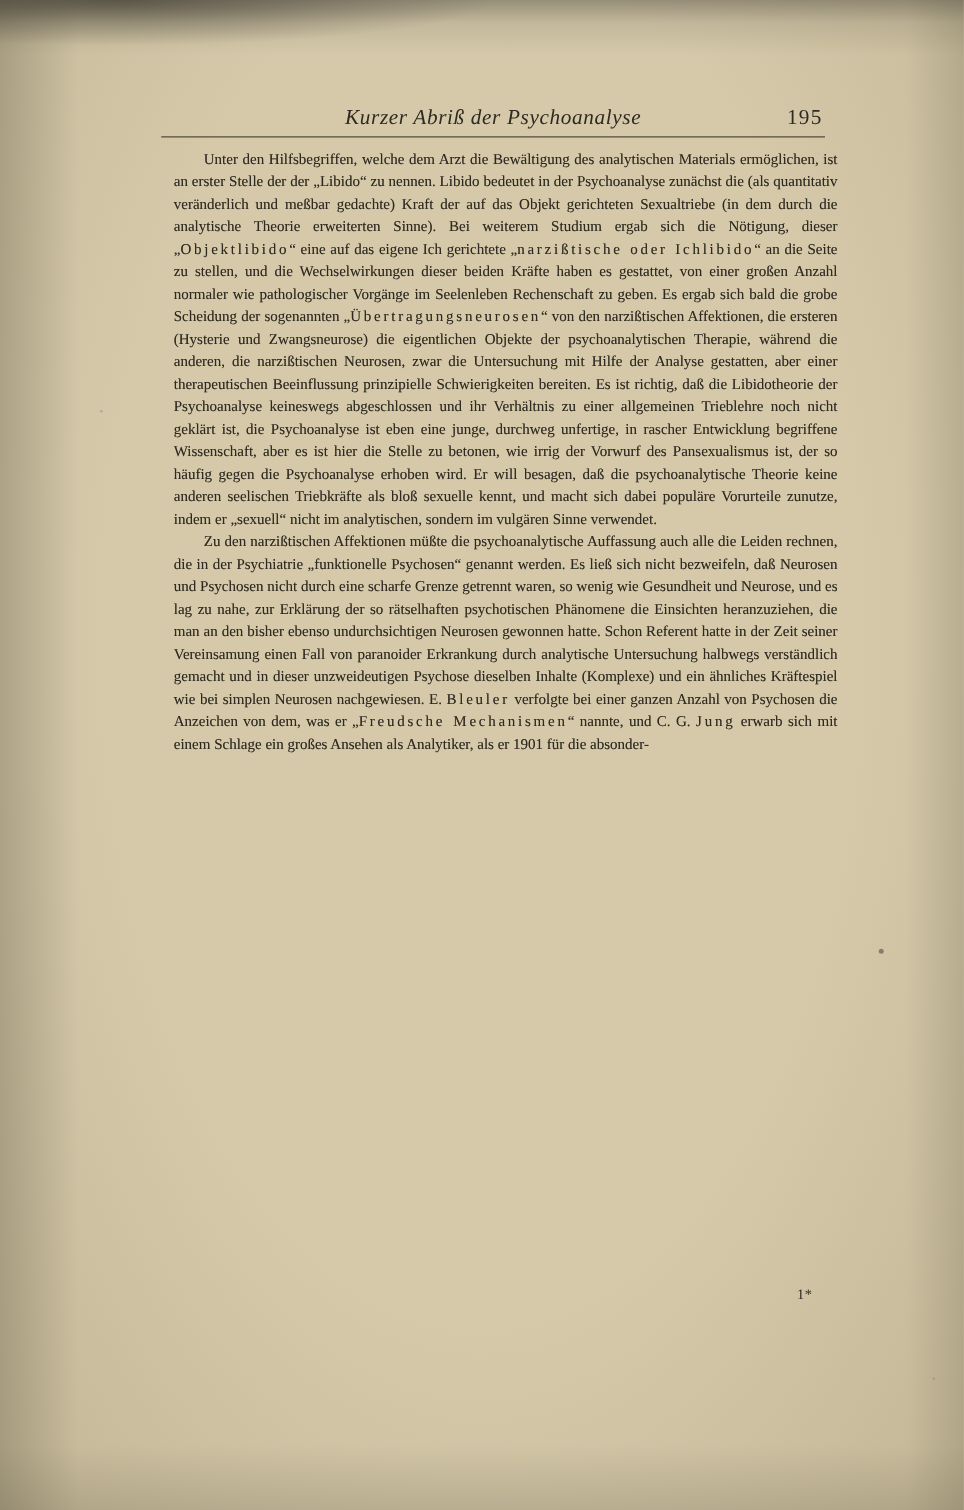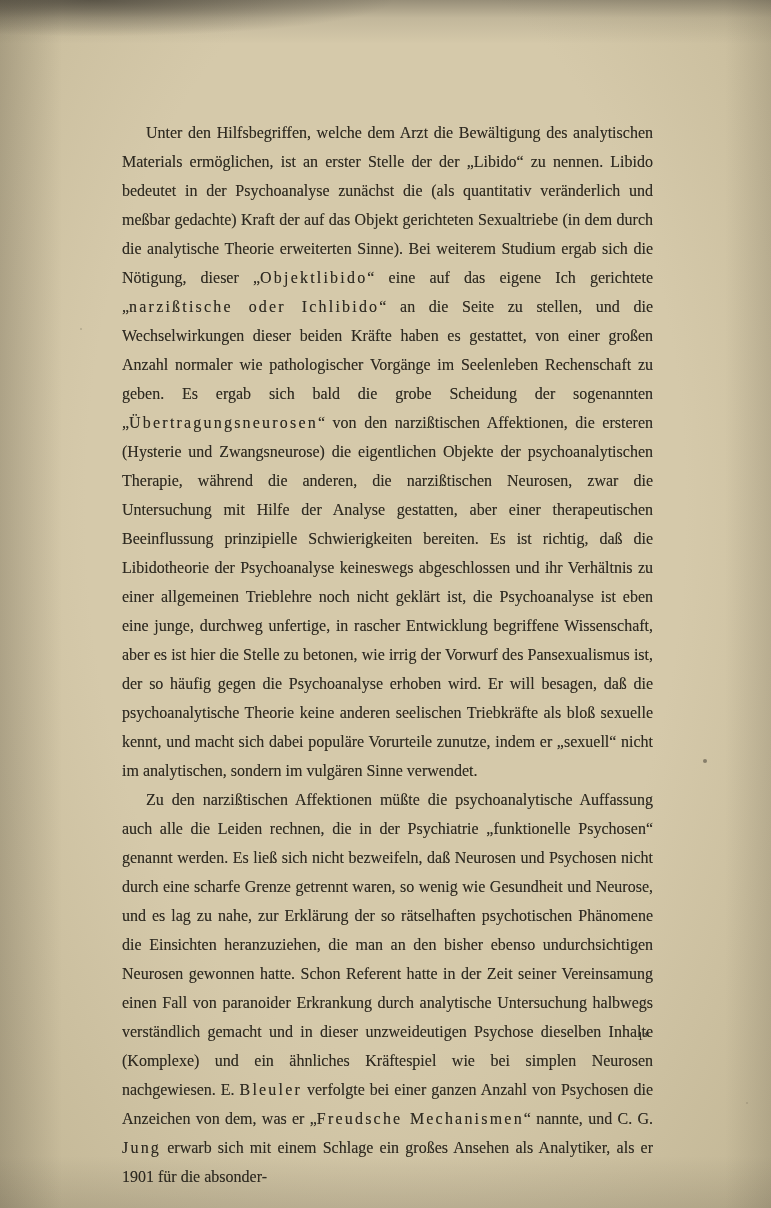--- a/index.html
+++ b/index.html
@@ -52,43 +52,48 @@
     font-style: normal;
     letter-spacing: 1px;
   }
   .head-rule {
     margin-top: 5px;
     border-top: 1.3px solid var(--rule, #3c372c);
     opacity: 0.85;
   }
   .text-block {
     position: absolute;
-    left: 122px; top: 118px; width: 531px;
-    font-size: 16px;
-    line-height: 29px;
+    left: 139px; top: 118px; width: 531px;
+    font-size: 12px;
+    line-height: 18px;
     text-align: justify;
     text-shadow: 0 0 0.4px rgba(46,42,33,0.45);
   }
   .para { text-indent: 24px; }
   .spaced { letter-spacing: 2.2px; }
   .footer-sig {
     position: absolute;
     left: 129px; top: 1030px; width: 531px;
     text-align: right;
     padding-right: 10px;
     font-size: 11.5px;
     letter-spacing: 0.5px;
   }
 </style>
 </head>
 <body>
 
 <div class="page">
   <div class="specks"></div>
 
+  <header class="running-head">
+    <span class="head-title">Kurzer Abriß der Psychoanalyse</span>
+    <span class="head-page-number">195</span>
+    <div class="head-rule"></div>
+  </header>
 
   <main class="text-block">
       <p class="para"><span class="plain">Unter den Hilfsbegriffen, welche dem Arzt die Bewältigung des analytischen Materials ermöglichen, ist an erster Stelle der der „Libido“ zu nennen. Libido bedeutet in der Psychoanalyse zunächst die (als quantitativ veränderlich und meßbar gedachte) Kraft der auf das Objekt gerichteten Sexualtriebe (in dem durch die analytische Theorie erweiterten Sinne). Bei weiterem Studium ergab sich die Nötigung, dieser „</span><span class="spaced">Objektlibido</span><span class="plain">“ eine auf das eigene Ich gerichtete „</span><span class="spaced">narzißtische oder Ichlibido</span><span class="plain">“ an die Seite zu stellen, und die Wechselwirkungen dieser beiden Kräfte haben es gestattet, von einer großen Anzahl normaler wie pathologischer Vorgänge im Seelenleben Rechenschaft zu geben. Es ergab sich bald die grobe Scheidung der sogenannten „</span><span class="spaced">Übertragungsneurosen</span><span class="plain">“ von den narzißtischen Affektionen, die ersteren (Hysterie und Zwangsneurose) die eigentlichen Objekte der psychoanalytischen Therapie, während die anderen, die narzißtischen Neurosen, zwar die Untersuchung mit Hilfe der Analyse gestatten, aber einer therapeutischen Beeinflussung prinzipielle Schwierigkeiten bereiten. Es ist richtig, daß die Libidotheorie der Psychoanalyse keineswegs abgeschlossen und ihr Verhältnis zu einer allgemeinen Trieblehre noch nicht geklärt ist, die Psychoanalyse ist eben eine junge, durchweg unfertige, in rascher Entwicklung begriffene Wissenschaft, aber es ist hier die Stelle zu betonen, wie irrig der Vorwurf des Pansexualismus ist, der so häufig gegen die Psychoanalyse erhoben wird. Er will besagen, daß die psychoanalytische Theorie keine anderen seelischen Triebkräfte als bloß sexuelle kennt, und macht sich dabei populäre Vorurteile zunutze, indem er „sexuell“ nicht im analytischen, sondern im vulgären Sinne verwendet.</span></p>
       <p class="para"><span class="plain">Zu den narzißtischen Affektionen müßte die psychoanalytische Auffassung auch alle die Leiden rechnen, die in der Psychiatrie „funktionelle Psychosen“ genannt werden. Es ließ sich nicht bezweifeln, daß Neurosen und Psychosen nicht durch eine scharfe Grenze getrennt waren, so wenig wie Gesundheit und Neurose, und es lag zu nahe, zur Erklärung der so rätselhaften psychotischen Phänomene die Einsichten heranzuziehen, die man an den bisher ebenso undurchsichtigen Neurosen gewonnen hatte. Schon Referent hatte in der Zeit seiner Vereinsamung einen Fall von paranoider Erkrankung durch analytische Untersuchung halbwegs verständlich gemacht und in dieser unzweideutigen Psychose dieselben Inhalte (Komplexe) und ein ähnliches Kräftespiel wie bei simplen Neurosen nachgewiesen. E. </span><span class="spaced">Bleuler</span><span class="plain"> verfolgte bei einer ganzen Anzahl von Psychosen die Anzeichen von dem, was er „</span><span class="spaced">Freudsche Mechanismen</span><span class="plain">“ nannte, und C. G. </span><span class="spaced">Jung</span><span class="plain"> erwarb sich mit einem Schlage ein großes Ansehen als Analytiker, als er 1901 für die absonder-</span></p>
     </main>
 
   <div class="footer-sig">1*</div>
 </div>
 
 </body></html>

